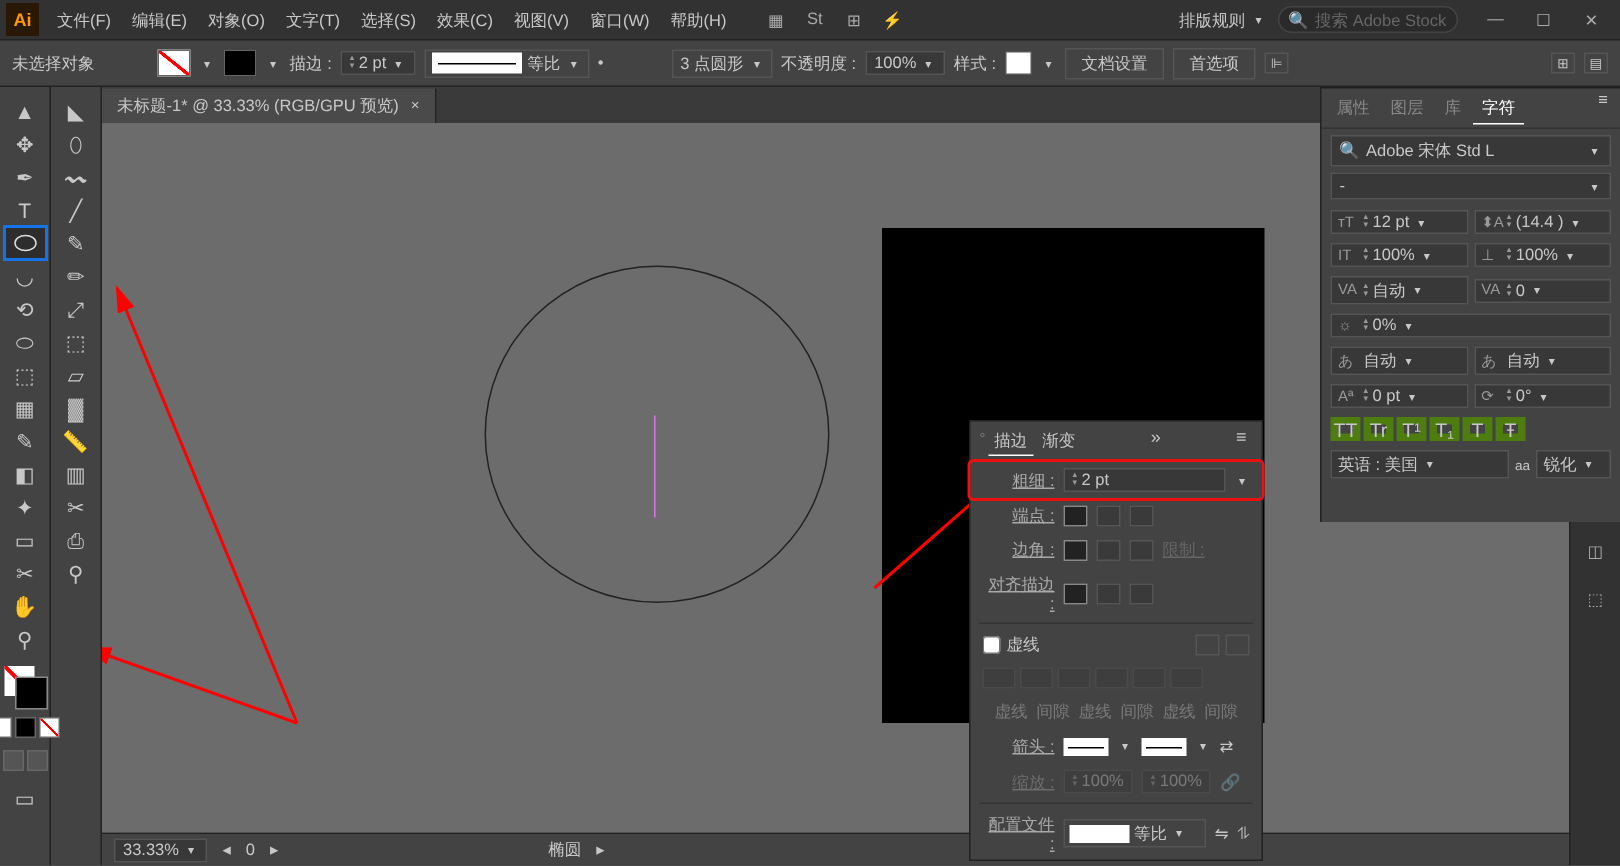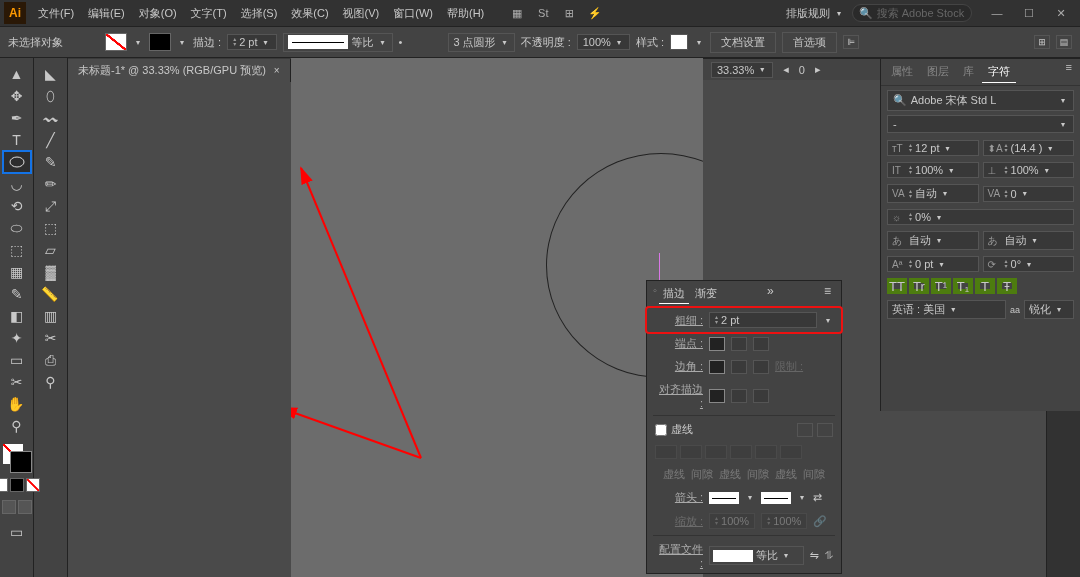--- a/index.html
+++ b/index.html
@@ -47,21 +47,21 @@
 .fs-stroke { width: 20px; height: 20px; background: #000; position: absolute; right: 0; bottom: 0; border:3px solid #000; outline:1px solid #888;}
 .color-row{display:flex;gap:2px;margin-top:4px;}
 .small-sw { width: 14px; height: 14px; border:1px solid #666;}
 .small-sw.white{background:#fff;}
 .small-sw.black{background:#000;}
 .small-sw.none{background:#fff;position:relative;}
 .small-sw.none::after{content:"";position:absolute;inset:0;background:linear-gradient(to top right,transparent 45%,red 46%,red 54%,transparent 55%);}
 .screen-mode{display:flex;gap:2px;margin-top:6px;}
 
 
-.doc-area { flex: 1; background: #4a4a4a; position: relative; display: flex; flex-direction: row; justify-content: flex-end; }
+.doc-area { flex: 1; background: #4a4a4a; position: relative; display: flex; flex-direction: column; justify-content: flex-end; }
 .doc-tab-bar { height: 24px; background: #3a3a3a; display: flex; align-items: center; }
 .doc-tab { background: #4a4a4a; padding: 4px 10px; display: flex; align-items: center; gap: 8px; border-right: 1px solid #222; font-size: 10px; }
 .doc-tab .close{font-size:10px;}
 .canvas { flex: 1; position: relative; background: #6c6c6c; overflow:hidden; }
 .doc-rect { position: absolute; left: 520px; top: 70px; width: 255px; height: 330px; background: #000; }
 .circle { position: absolute; left: 255px; top: 95px; width: 230px; height: 225px; border: 1px solid #222; border-radius: 50%; }
 .center-line{position:absolute;left:368px;top:195px;width:1px;height:68px;background:#d977e6;}
 .status-bar { height: 22px; background: #434343; border-top: 1px solid #222; display: flex; align-items: center; gap: 10px; padding: 0 8px; font-size: 10px; }
 
 
@@ -84,21 +84,21 @@
 .cap-btn.on{background:#222;border-color:#888;}
 .dash-btn{width:16px;height:14px;border:1px solid #555;}
 .sp-div{height:1px;background:#333;margin:2px 6px;}
 .sp-check{display:flex;align-items:center;gap:4px;padding:4px 8px;}
 .sp-check input{width:12px;height:12px;}
 .arrow-sw{width:30px;height:12px;background:#fff;position:relative;}
 .arrow-sw::after{content:"";position:absolute;left:3px;right:3px;top:50%;border-top:1px solid #000;}
 .profile-sw{width:40px;height:12px;background:#fff;position:relative;}
 
 
-.char-panel{position:absolute; right:0; top:58px; width:200px; height:353px; background:#434343; border-left:1px solid #222; border-top:1px solid #222; font-size:10px;}
+.char-panel{position:absolute; right:0; top:58px; width:200px; height:290px; background:#434343; border-left:1px solid #222; border-top:1px solid #222; font-size:10px;}
 .cp-tabs{display:flex;padding:2px 4px;border-bottom:1px solid #333;gap:2px;}
 .cp-tab{padding:3px 6px;color:#888;}
 .cp-tab.active{color:#fff;border-bottom:1px solid #fff;}
 .cp-menu{margin-left:auto;padding:0 4px;}
 .cp-row{display:flex;align-items:center;gap:4px;padding:3px 6px;}
 .cp-field{display:flex;align-items:center;gap:3px;border:1px solid #555;background:#383838;padding:1px 4px;flex:1;}
 .cp-field-icon{color:#999;width:14px;font-size:10px;}
 .cp-small{display:flex;gap:2px;padding:3px 6px;}
 .cp-small .sq{width:20px;height:16px;border:5px solid #4d7c0f;display:flex;align-items:center;justify-content:center;font-size:13px;}
 .font-select{margin:4px 6px;border:1px solid #555;background:#383838;padding:2px 5px;display:flex;align-items:center;gap:4px;}

